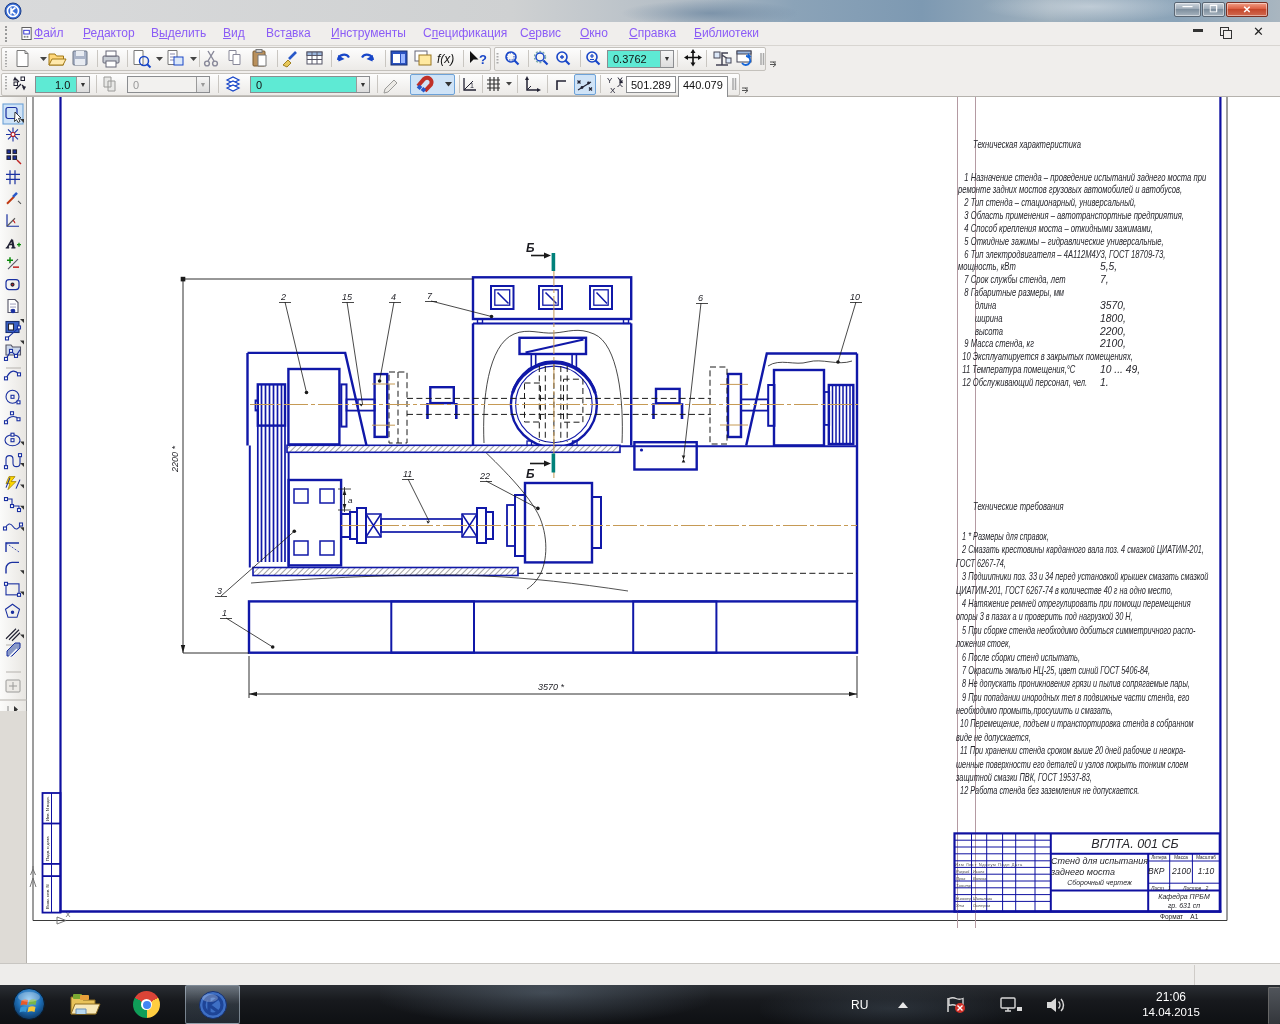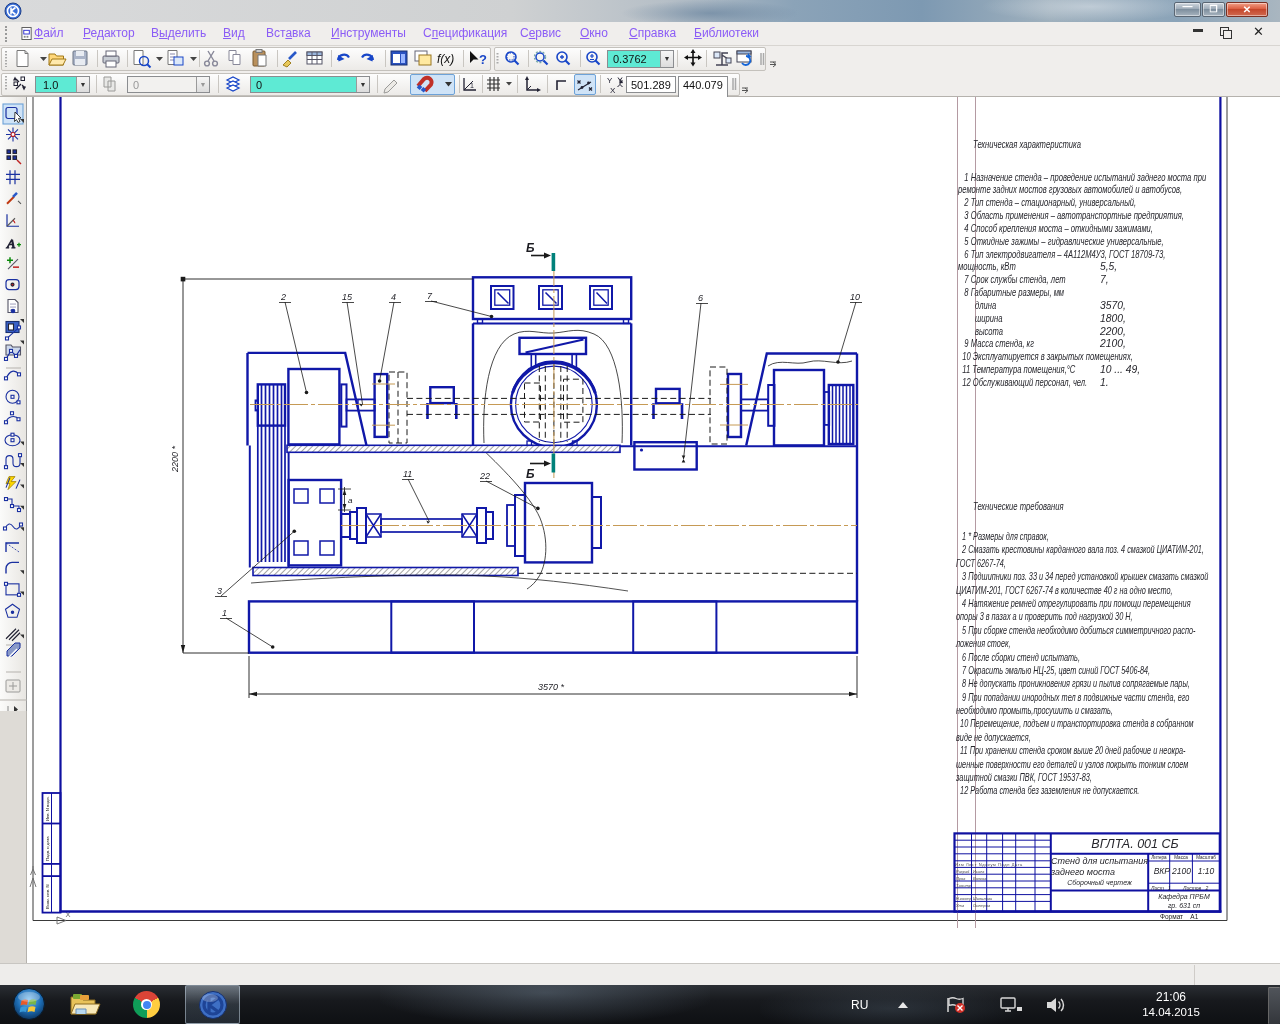--- a/index.html
+++ b/index.html
@@ -247,21 +247,21 @@
       <path d="M8 12 L14 5 a4.5 4.5 0 0 1 7 5.5 L15 17" fill="none" stroke="#c03028" stroke-width="4"></path>
       <path d="M8 12 l3 2.5 M15 17 l-3 -2.5" stroke="#2858c8" stroke-width="4"></path>
       <path d="M35 8 l3.5 4.5 l3.5 -4.5 z" fill="#333"></path>
     </svg>
     <svg class="abs" style="left:574px;top:2px" width="22" height="21" viewBox="0 0 22 21">
       <path d="M4 16 l13 -8" stroke="#223" stroke-width="1.1"></path>
       <path d="M3.5 6.5 l3 3 m0 -3 l-3 3 M15 13.5 l3 3 m0 -3 l-3 3" stroke="#223" stroke-width="1.2"></path>
       <circle cx="8" cy="13.5" r="1.4" fill="#223"></circle>
         <circle cx="14.5" cy="9" r="1.4" fill="#223"></circle>
     </svg>
-    <div class="combo" style="left:35px;top:3.5px;width:55px;height:17px;line-height:16px;padding-left:7px">1.0<span class="arr">▼</span></div>
+    <div class="combo" style="left:35px;top:3.5px;width:55px;height:17px;line-height:16px;padding-left:19px">1.0<span class="arr">▼</span></div>
     <div class="combo" style="left:127px;top:3.5px;width:83px;height:17px;line-height:16px;padding-left:5px;color:#999;background:#f2f1ef">0<span class="arr" style="color:#999">▼</span></div>
     <div class="combo" style="left:250px;top:3.5px;width:120px;height:17px;line-height:16px;padding-left:5px">0<span class="arr">▼</span></div>
     <div class="field" style="left:626px;top:3.5px;width:50px;height:17px;line-height:16px;overflow:hidden">501.289</div>
     <div class="field" style="left:678px;top:3.5px;width:50px;height:35px;line-height:16px;overflow:hidden">440.079</div>
   </div>
   <div class="abs" id="lefttb">
     <svg class="abs" style="left:0;top:0" width="27" height="614" viewBox="0 97 27 614">
 
       <g stroke="#223" fill="none" stroke-width="1.1">
         <rect x="3" y="104" width="20" height="20" fill="#cfe3f7" stroke="#6da2d8"></rect>
@@ -771,21 +771,21 @@
     <div class="cadline2">защитной смазки ПВК, ГОСТ 19537-83,</div>
     <div class="cadline2">&nbsp;&nbsp;12 Работа стенда без заземления не допускается.</div>
   </div>
 
   <div class="abs cadtext" style="left:1050px;top:837px;width:170px;text-align:center;font-size:12.5px">ВГЛТА. 001 СБ</div>
   <div class="abs cadtext" style="left:1051px;top:856px;width:97px;font-size:9px;line-height:11px">Стенд для испытания<br>заднего моста</div>
   <div class="abs cadtext" style="left:1051px;top:879px;width:97px;text-align:center;font-size:7px">Сборочный чертеж</div>
   <div class="abs cadtext" style="left:1148px;top:855px;width:22px;text-align:center;font-size:4.6px;font-style:normal">Литера</div>
   <div class="abs cadtext" style="left:1170px;top:855px;width:22px;text-align:center;font-size:4.6px;font-style:normal">Масса</div>
   <div class="abs cadtext" style="left:1192px;top:855px;width:28px;text-align:center;font-size:4.6px;font-style:normal">Масштаб</div>
-  <div class="abs cadtext" style="left:1148px;top:866px;width:22px;text-align:right;font-size:8.5px">ВКР</div>
+  <div class="abs cadtext" style="left:1148px;top:866px;width:22px;text-align:left;font-size:8.5px">ВКР</div>
   <div class="abs cadtext" style="left:1170px;top:866px;width:23px;text-align:center;font-size:8.5px">2100</div>
   <div class="abs cadtext" style="left:1192px;top:866px;width:28px;text-align:center;font-size:8.5px">1:10</div>
   <div class="abs cadtext" style="left:1151px;top:884.8px;font-size:5px">Лист&nbsp;&nbsp;&nbsp;1</div>
   <div class="abs cadtext" style="left:1183px;top:884.8px;font-size:5px">Листов&nbsp;&nbsp;&nbsp;2</div>
   <div class="abs cadtext" style="left:1148px;top:893px;width:72px;text-align:center;font-size:7px;line-height:8.5px">Кафедра ПРБМ<br>гр. 631 сп</div>
   <div class="abs cadtext" style="left:1160px;top:913px;font-size:6.5px;font-style:normal;color:#1a1a1a">Формат&nbsp;&nbsp;&nbsp;&nbsp;A1</div>
   <div class="abs cadtext" style="left:955px;top:862px;font-size:4px;font-style:normal;letter-spacing:.6px;opacity:.85">Изм Лист Nдокум Подп Дата</div>
   <div class="abs cadtext" style="left:956px;top:869px;font-size:4px;opacity:.85">Разраб</div>
   <div class="abs cadtext" style="left:973px;top:869px;font-size:4px;opacity:.85">Исаев</div>
   <div class="abs cadtext" style="left:956px;top:876px;font-size:4px;opacity:.85">Пров</div>

